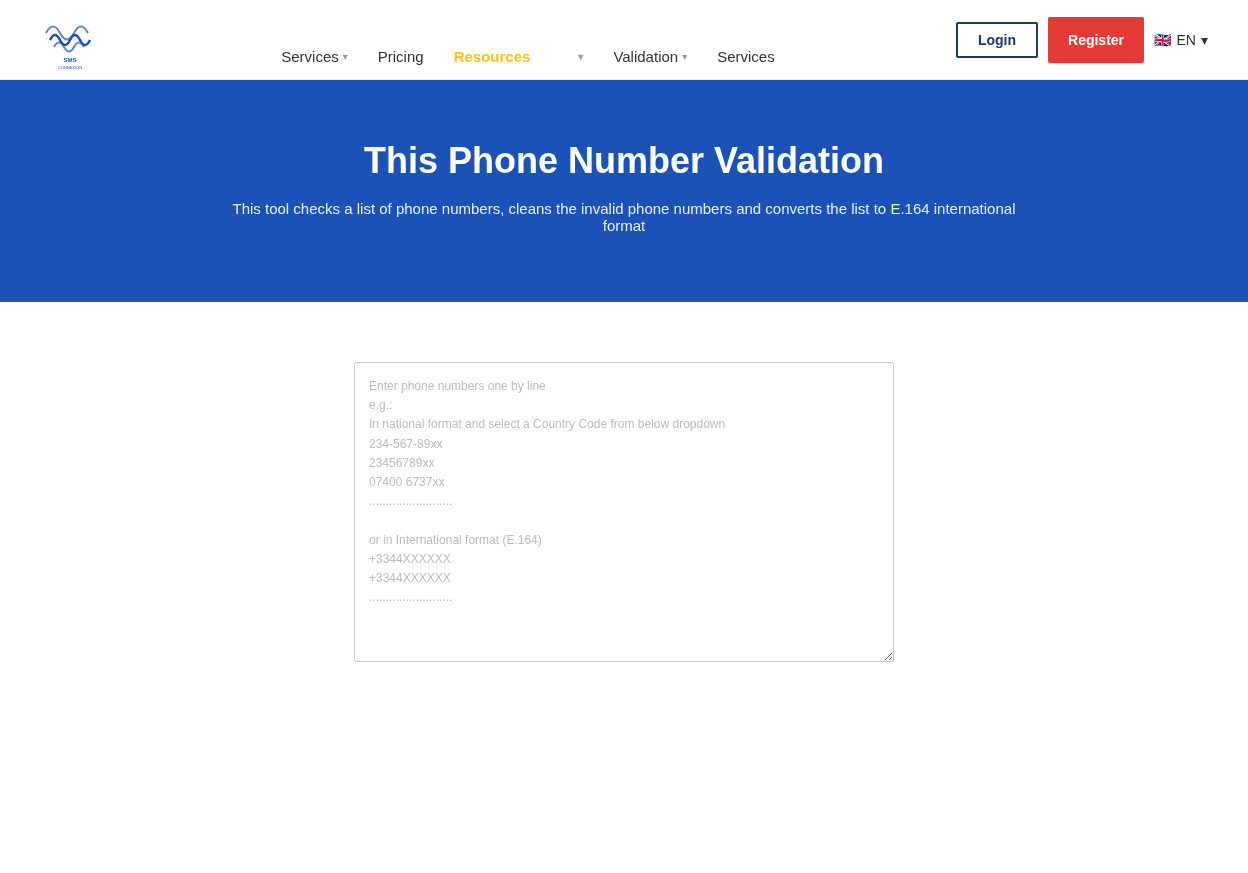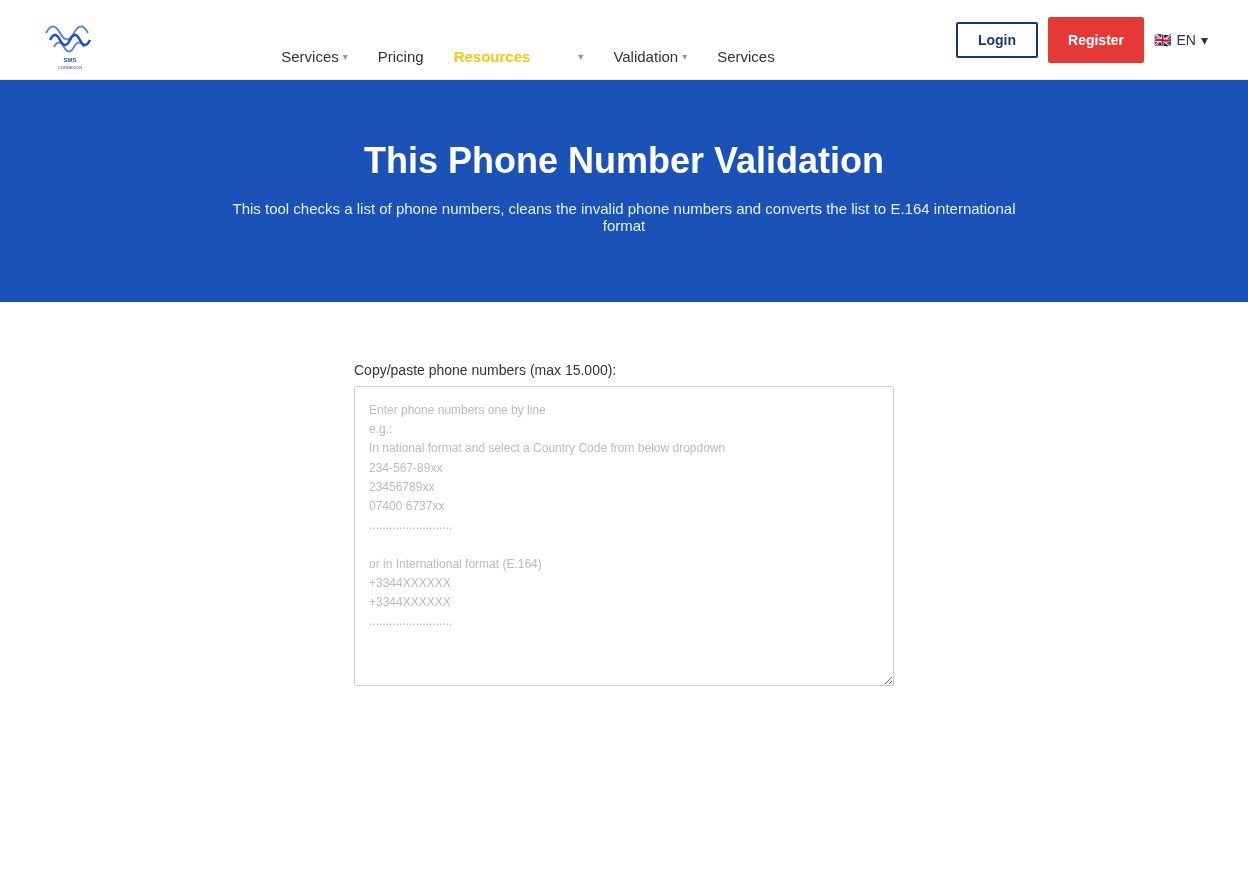--- a/index.html
+++ b/index.html
@@ -198,21 +198,20 @@
     </div>
   </div>
 </nav>
 
 <section class="hero">
   <h1>This Phone Number Validation</h1>
   <p>This tool checks a list of phone numbers, cleans the invalid phone numbers and converts the list to E.164 international format</p>
 </section>
 
 <div class="main-content">
-  <label class="form-label" style="max-width:540px; display:block; margin: 0 auto 8px;">Copy/paste phone numbers (max 15.000):</label>
   <textarea class="phone-textarea" placeholder="Enter phone numbers one by line
 e.g.:
 In national format and select a Country Code from below dropdown
 234-567-89xx
 23456789xx
 07400 6737xx
 .........................
 
 or in International format (E.164)
 +3344XXXXXX

